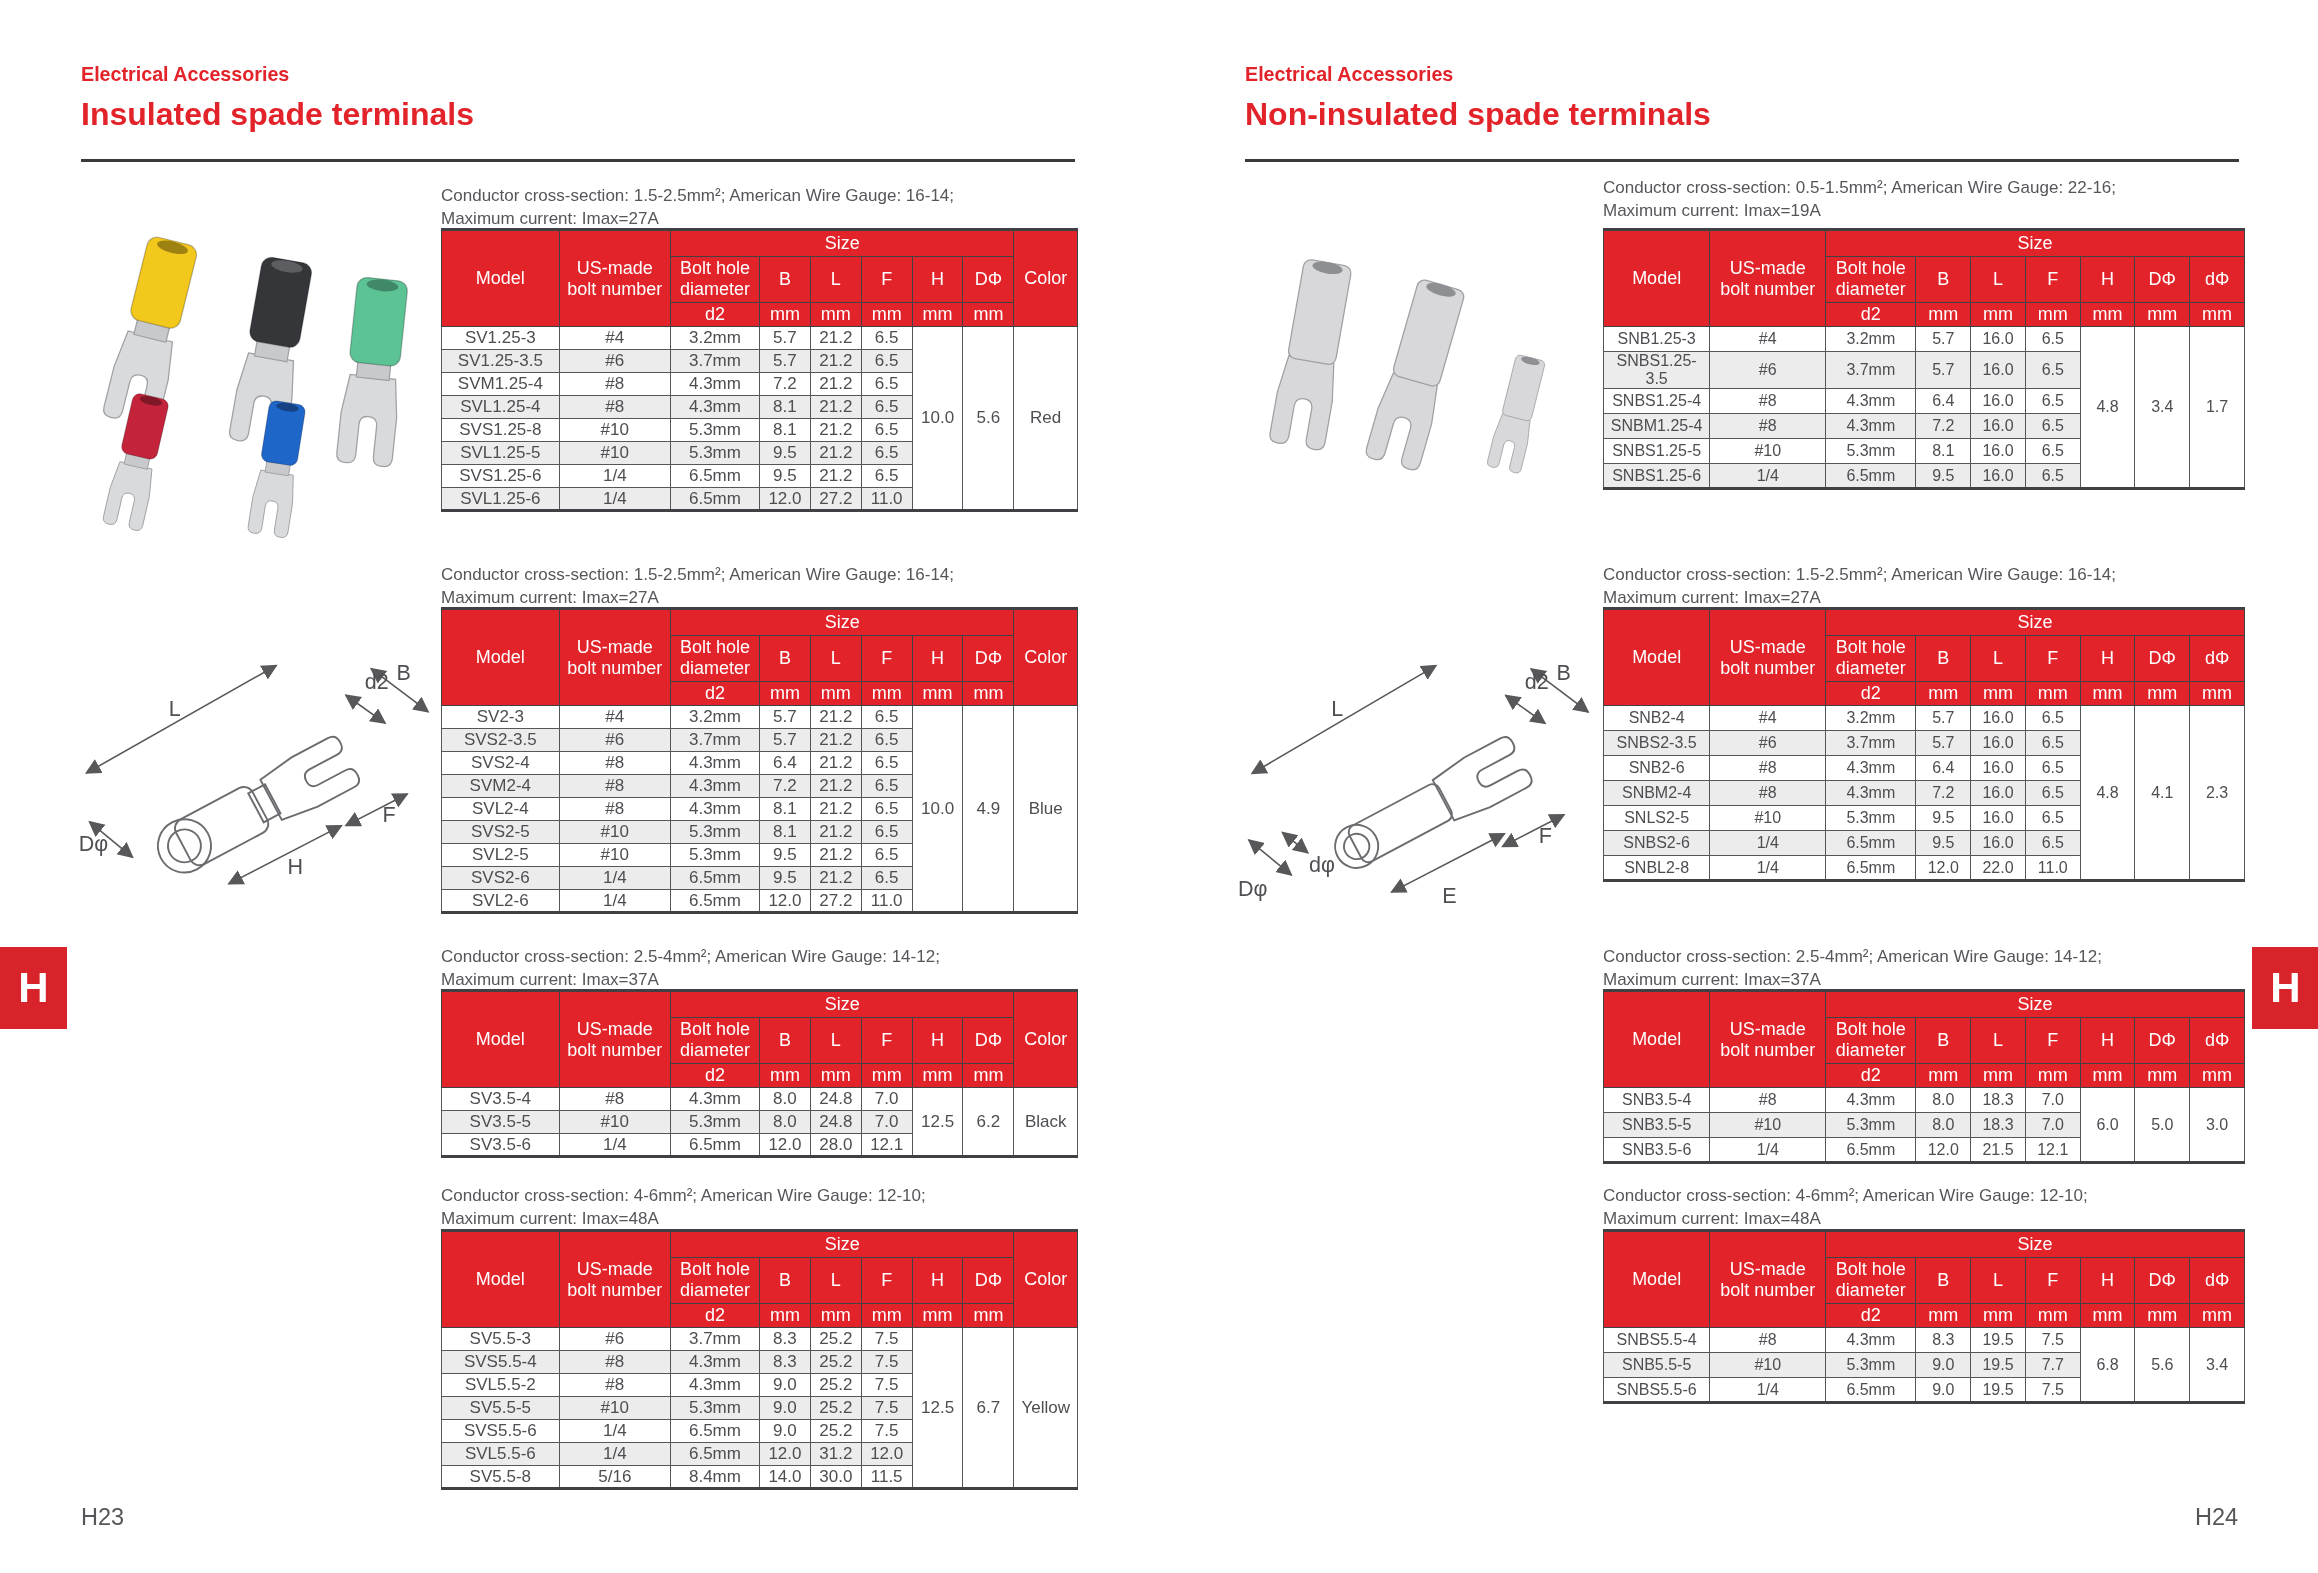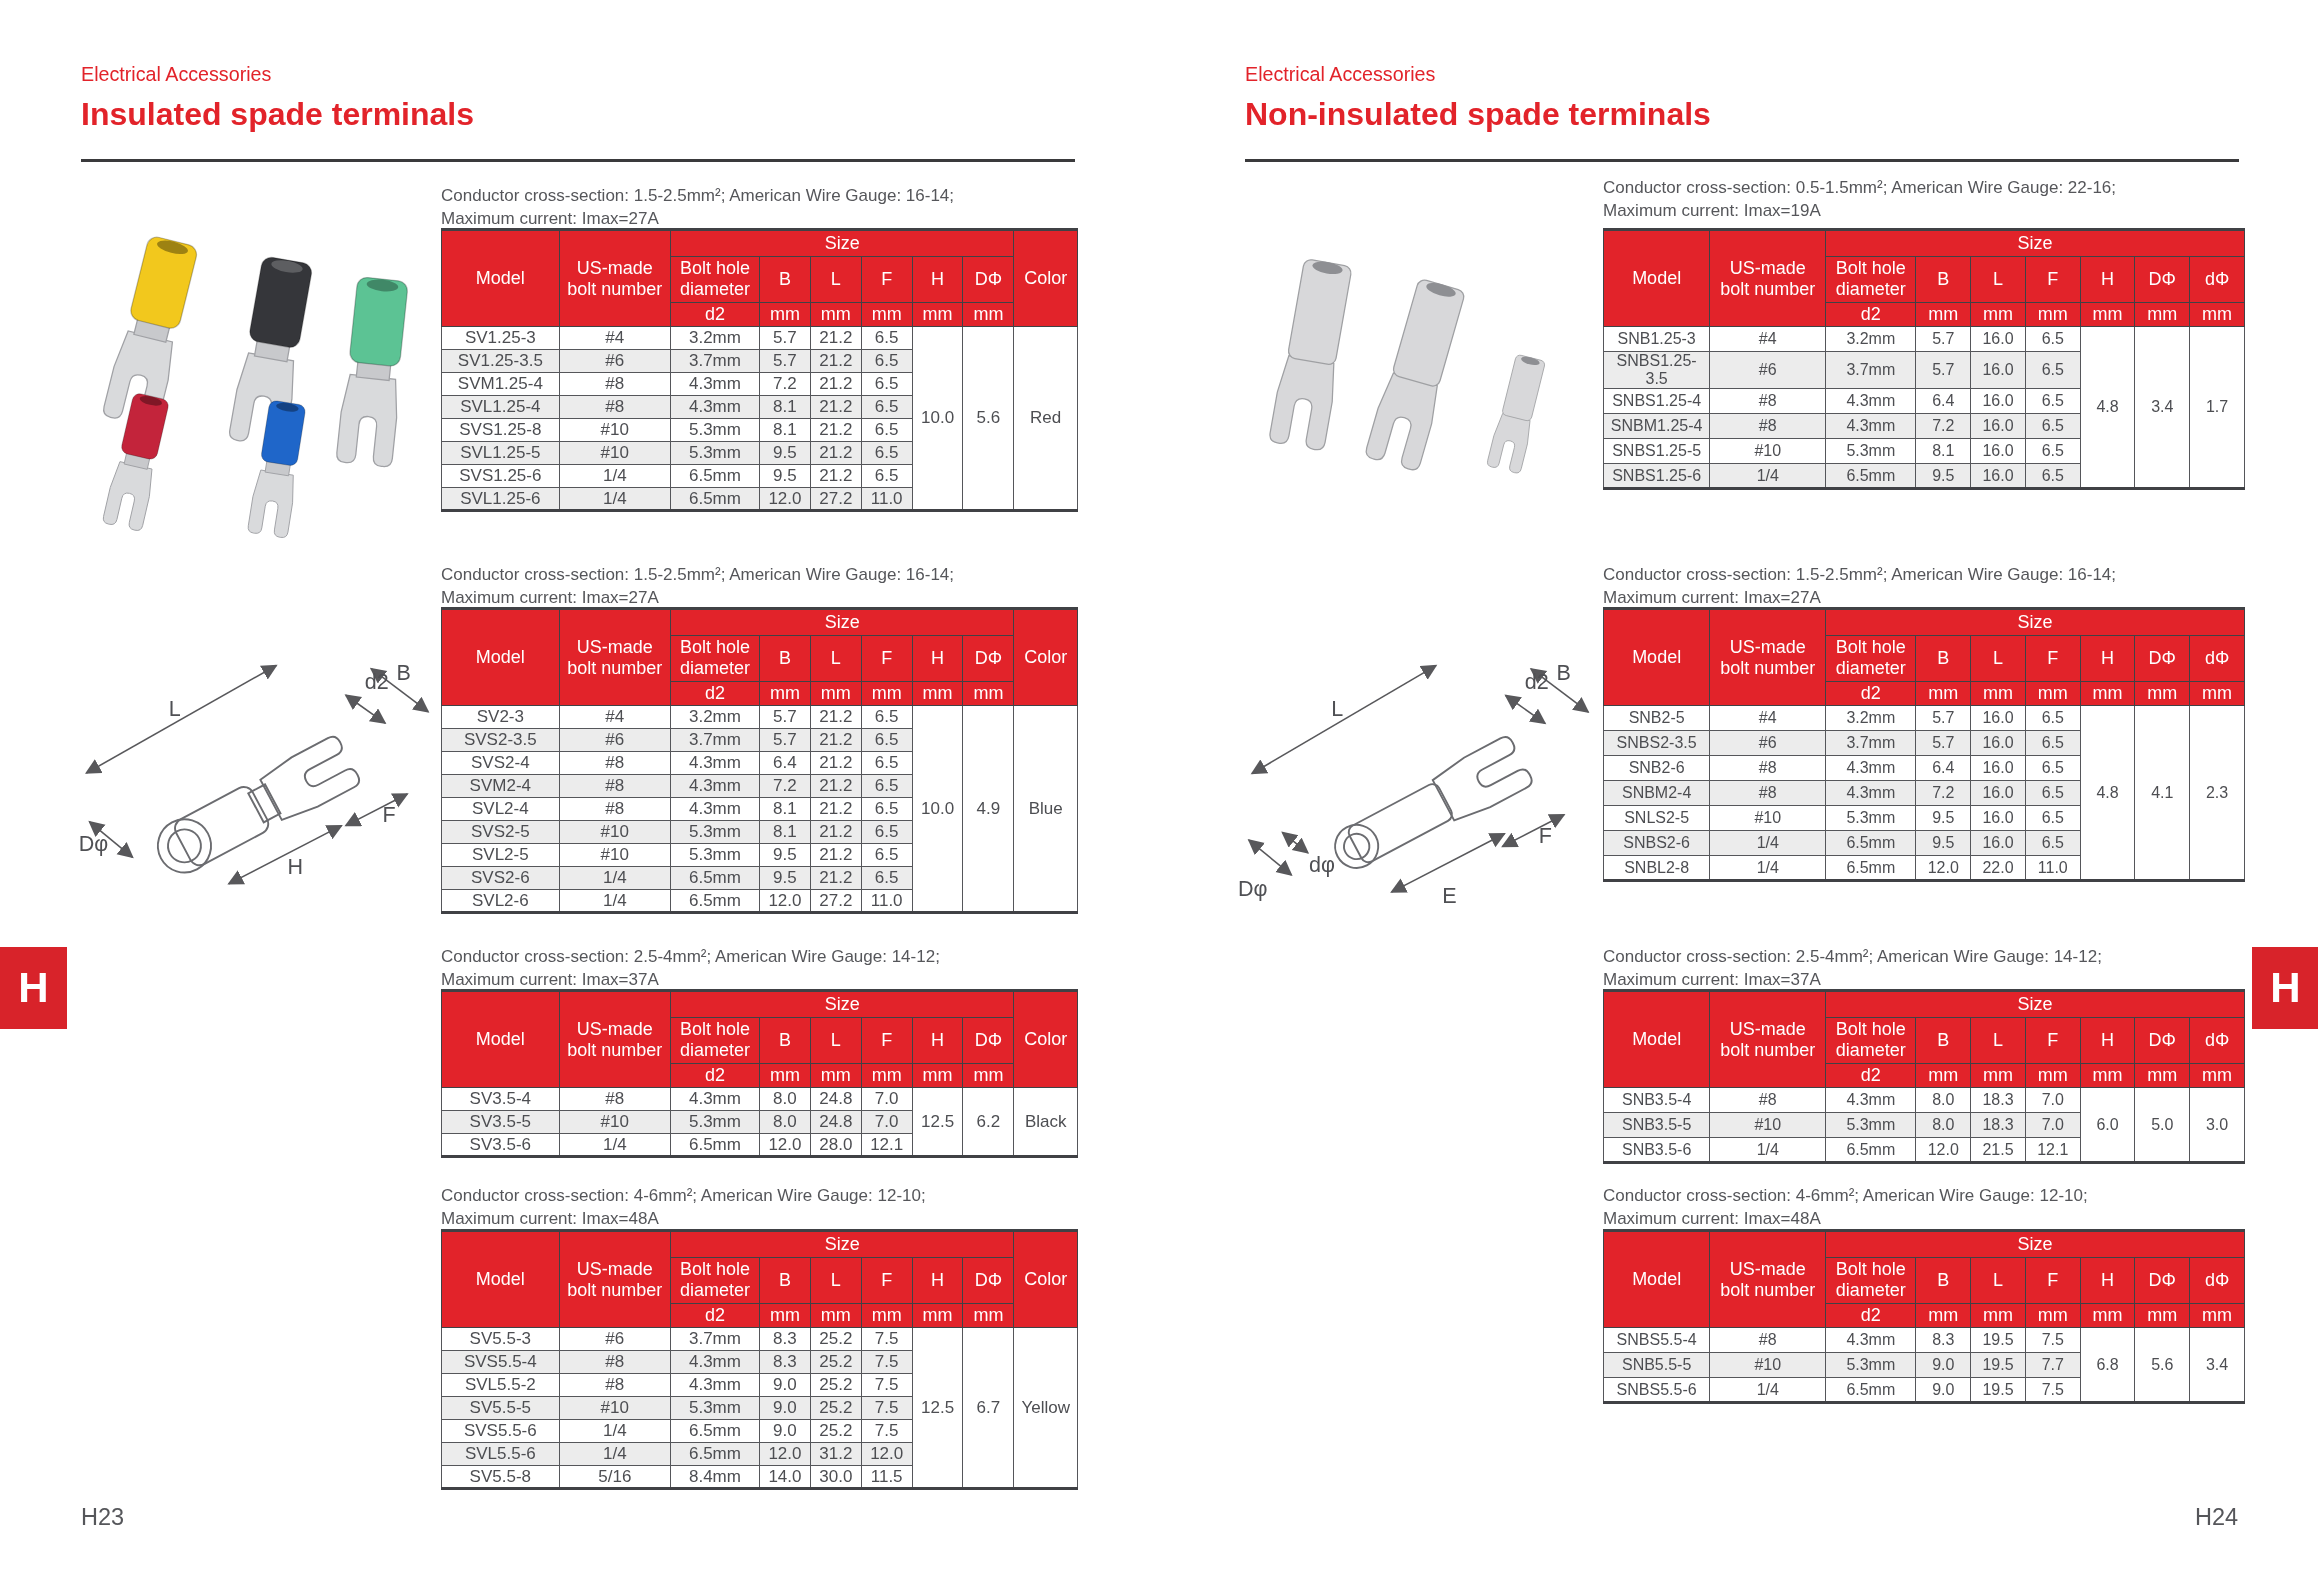--- a/index.html
+++ b/index.html
@@ -1,21 +1,21 @@
 <!DOCTYPE html>
 <html style="font-size:10px"><head>
 <meta charset="utf-8">
 <style>
   * { margin:0; padding:0; box-sizing:border-box; }
   html,body { background:#ffffff; }
   body { width:2319px; height:1573px; position:relative; overflow:hidden;
          font-family:"Liberation Sans", sans-serif; }
   .abs { position:absolute; }
 
-  .section-label { font-size:19.7px; font-weight:normal; color:#e2232a; }
+  .section-label { font-size:19.7px; font-weight:bold; color:#e2232a; }
   .page-title    { font-size:32px; font-weight:bold; color:#e2232a; }
   .rule          { height:2.5px; background:#3a3a3c; }
 
   .note { font-size:17px; line-height:23px; color:#55565a; }
 
   .tbl table { width:100%; border-collapse:collapse; table-layout:fixed;
                border-top:3.8px solid #404145; border-bottom:3.2px solid #404145;
                color:#4d4e52; }
   .tbl th { background:#e2232a; color:#ffffff; font-weight:400; font-size:18px;
             border:1.3px solid #404145; text-align:center; vertical-align:middle;
@@ -678,21 +678,21 @@
           <th>mm</th>
           <th>mm</th>
           <th>mm</th>
           <th>mm</th>
           <th>mm</th>
           <th>mm</th>
         </tr>
       </thead>
       <tbody>
         <tr>
-          <td>SNB2-5</td>
+          <td>SNB2-4</td>
           <td>#4</td>
           <td>3.2mm</td>
           <td>5.7</td>
           <td>16.0</td>
           <td>6.5</td>
           <td rowspan="7" class="merged">4.8</td>
           <td rowspan="7" class="merged">4.1</td>
           <td rowspan="7" class="merged">2.3</td>
         </tr>
         <tr>

